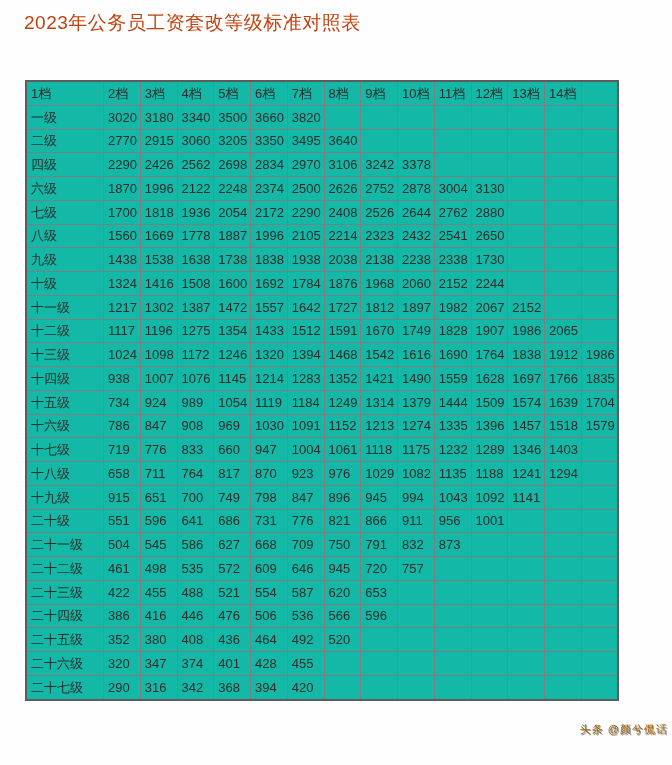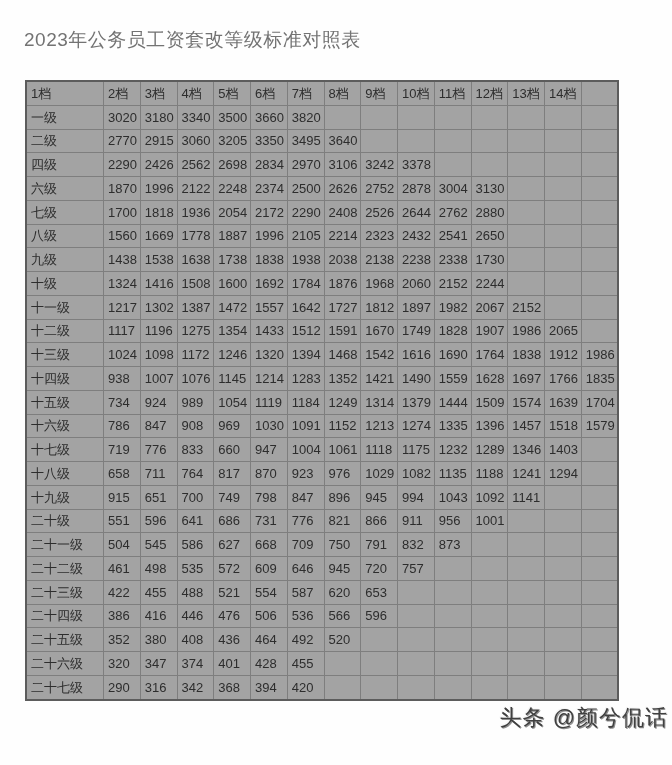--- a/index.html
+++ b/index.html
@@ -11,36 +11,36 @@
   .page {
     position: relative;
     width: 672px;
     height: 765px;
     background: #fefefe;
     overflow: hidden;
   }
   .title {
     position: absolute;
     left: 24px;
-    top: 27px;
+    top: 10px;
     font-size: 19px;
     letter-spacing: 0.5px;
-    color: #737373;
+    color: #c2410c;
     font-weight: normal;
     white-space: nowrap;
   }
   table.salary {
     position: absolute;
     left: 25px;
     top: 80px;
     width: 594px;
     border-collapse: collapse;
     table-layout: fixed;
     border: 2px solid #5c5c5c;
-    background: #a3a3a3;
+    background: #14b8a6;
   }
   table.salary th,
   table.salary td {
     border: 1px solid #7e7e7e;
     font-size: 13px;
     font-weight: normal;
     color: #2d2d2d;
     text-align: left;
     vertical-align: middle;
     height: 22.75px;
@@ -49,24 +49,24 @@
     overflow: hidden;
     white-space: nowrap;
   }
   table.salary th:first-child,
   table.salary td:first-child {
     width: 71px;
   }
   .watermark {
     position: absolute;
     right: 4px;
-    top: 703px;
-    font-size: 22px;
+    top: 722px;
+    font-size: 11px;
     letter-spacing: 1px;
-    color: #404040;
+    color: #a16207;
     text-shadow: 1px 1px 0 #8f8f8f, -1px -1px 0 #f5f5f5;
     white-space: nowrap;
   }
 </style>
 </head>
 <body>
 
 <div class="page">
 
   <div class="title">2023年公务员工资套改等级标准对照表</div>

